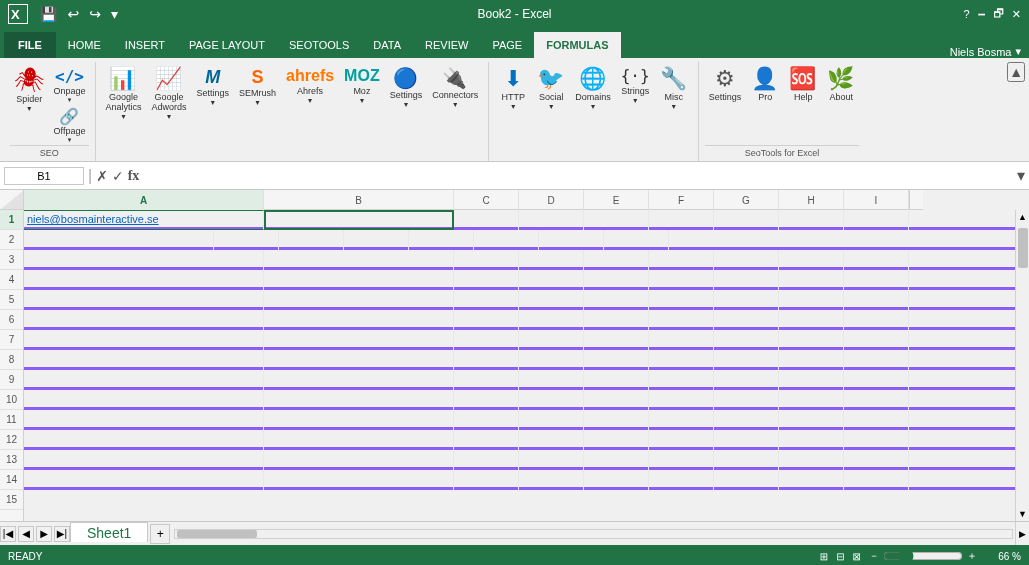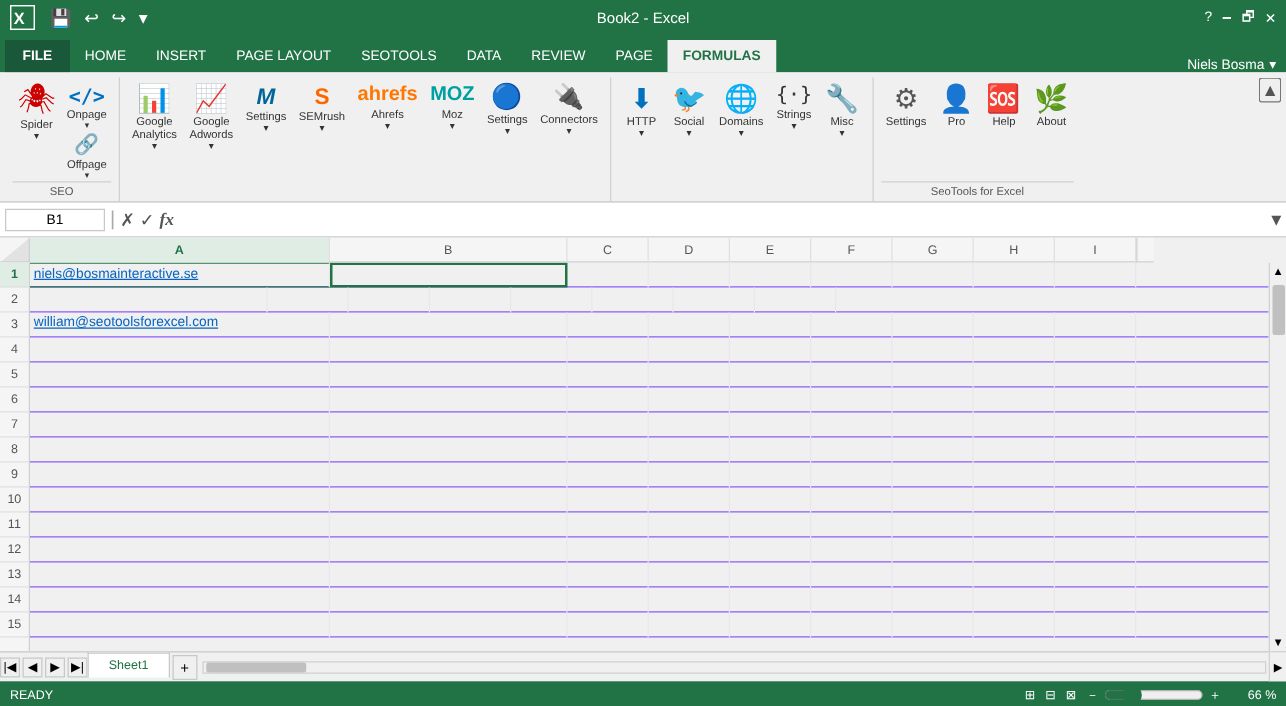--- a/index.html
+++ b/index.html
@@ -217,21 +217,21 @@
       flex-shrink: 0;
     }
 
     .cells-area {
       flex: 1;
       overflow: hidden;
     }
     .cells-row {
       display: flex;
       height: 20px;
-      border-bottom: 1px solid #8b5cf6;
+      border-bottom: 3px solid #8b5cf6;
     }
     .cell {
       height: 20px;
       border-right: 1px solid #e8e8e8;
       font-size: 11px;
       padding: 2px 3px;
       overflow: hidden;
       white-space: nowrap;
       flex-shrink: 0;
     }
@@ -245,21 +245,21 @@
       align-items: center;
       justify-content: space-between;
       padding: 0 8px;
       color: white;
       font-size: 10px;
     }
     .status-right { display: flex; align-items: center; gap: 8px; }
     .zoom-controls { display: flex; align-items: center; gap: 4px; }
     .sheet-tab {
       padding: 2px 16px;
-      font-size: 10px;
+      font-size: 14px;
       border: 1px solid #c8c8c8;
       background: #fff;
       cursor: pointer;
       height: 20px;
       display: flex;
       align-items: center;
     }
     .sheet-tab.active {
       border-bottom: none;
       background: #fff;
@@ -498,21 +498,21 @@
   </div>
 </div>
 
 <div class="formula-bar">
   <input class="cell-ref-box" value="B1" readonly="" style="">
   <span class="formula-bar-sep">|</span>
   <div class="formula-actions">
     <button class="formula-action-btn">✗</button>
     <button class="formula-action-btn">✓</button>
     <button class="formula-action-btn">
-      <span style="font-style:italic;font-weight:bold;font-family:serif;text-align:center;">fx</span>
+      <span style="font-weight:bold;font-family:serif;text-align:center;">fx</span>
     </button>
   </div>
   <input class="formula-input" value="" style="">
   <span class="formula-bar-end">▾</span>
 </div>
 
 <div class="spreadsheet">
   <div class="sheet-grid">
 
     <div style="display:flex;flex-direction:column;flex:1;overflow:hidden;">
@@ -572,31 +572,20 @@
           <div class="cells-row">
             <div class="cell col-B"></div>
             <div class="cell col-C"></div>
             <div class="cell col-D"></div>
             <div class="cell col-E"></div>
             <div class="cell col-F"></div>
             <div class="cell col-G"></div>
             <div class="cell col-H"></div>
             <div class="cell col-I"></div>
           </div>
-          <div class="cells-row">
-            <div class="cell col-A"><span class="cell-link">william@seotoolsforexcel.com</span></div>
-            <div class="cell col-B"></div>
-            <div class="cell col-C"></div>
-            <div class="cell col-D"></div>
-            <div class="cell col-E"></div>
-            <div class="cell col-F"></div>
-            <div class="cell col-G"></div>
-            <div class="cell col-H"></div>
-            <div class="cell col-I"></div>
-          </div>
 
           <div class="cells-row">
               <div class="cell col-A"></div>
               <div class="cell col-B"></div>
               <div class="cell col-C"></div>
               <div class="cell col-D"></div>
               <div class="cell col-E"></div>
               <div class="cell col-F"></div>
               <div class="cell col-G"></div>
               <div class="cell col-H"></div>

